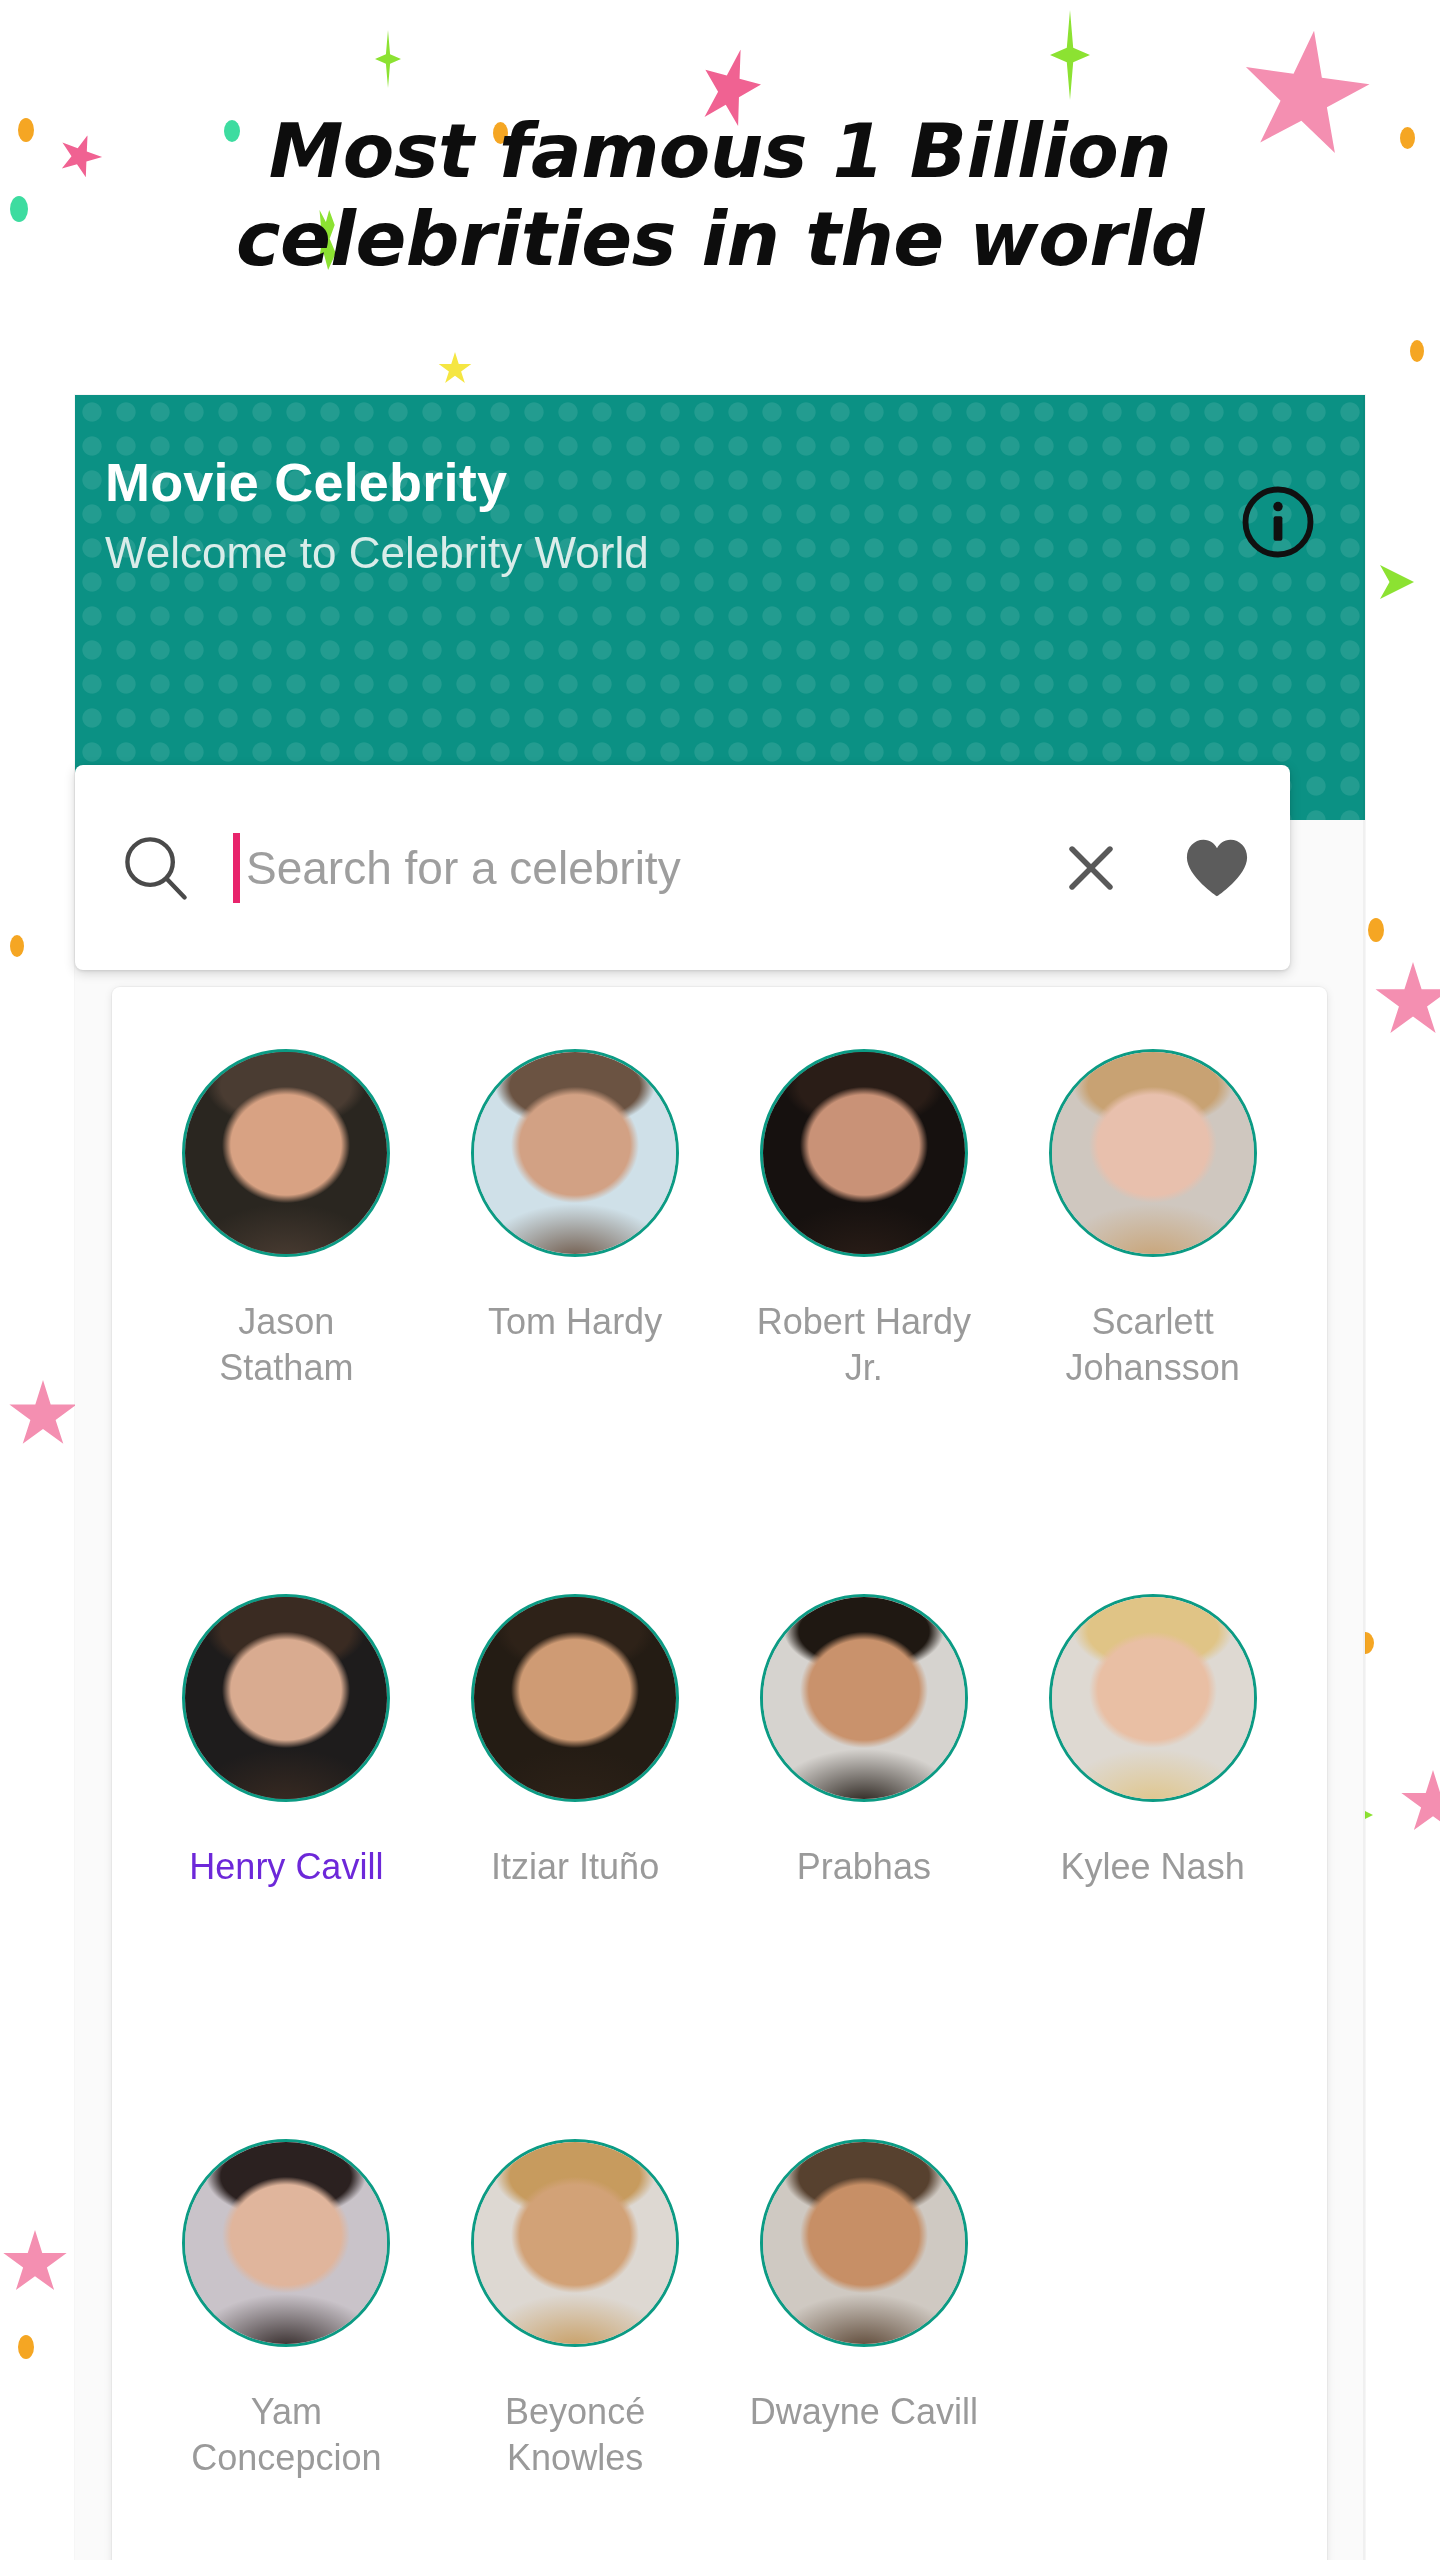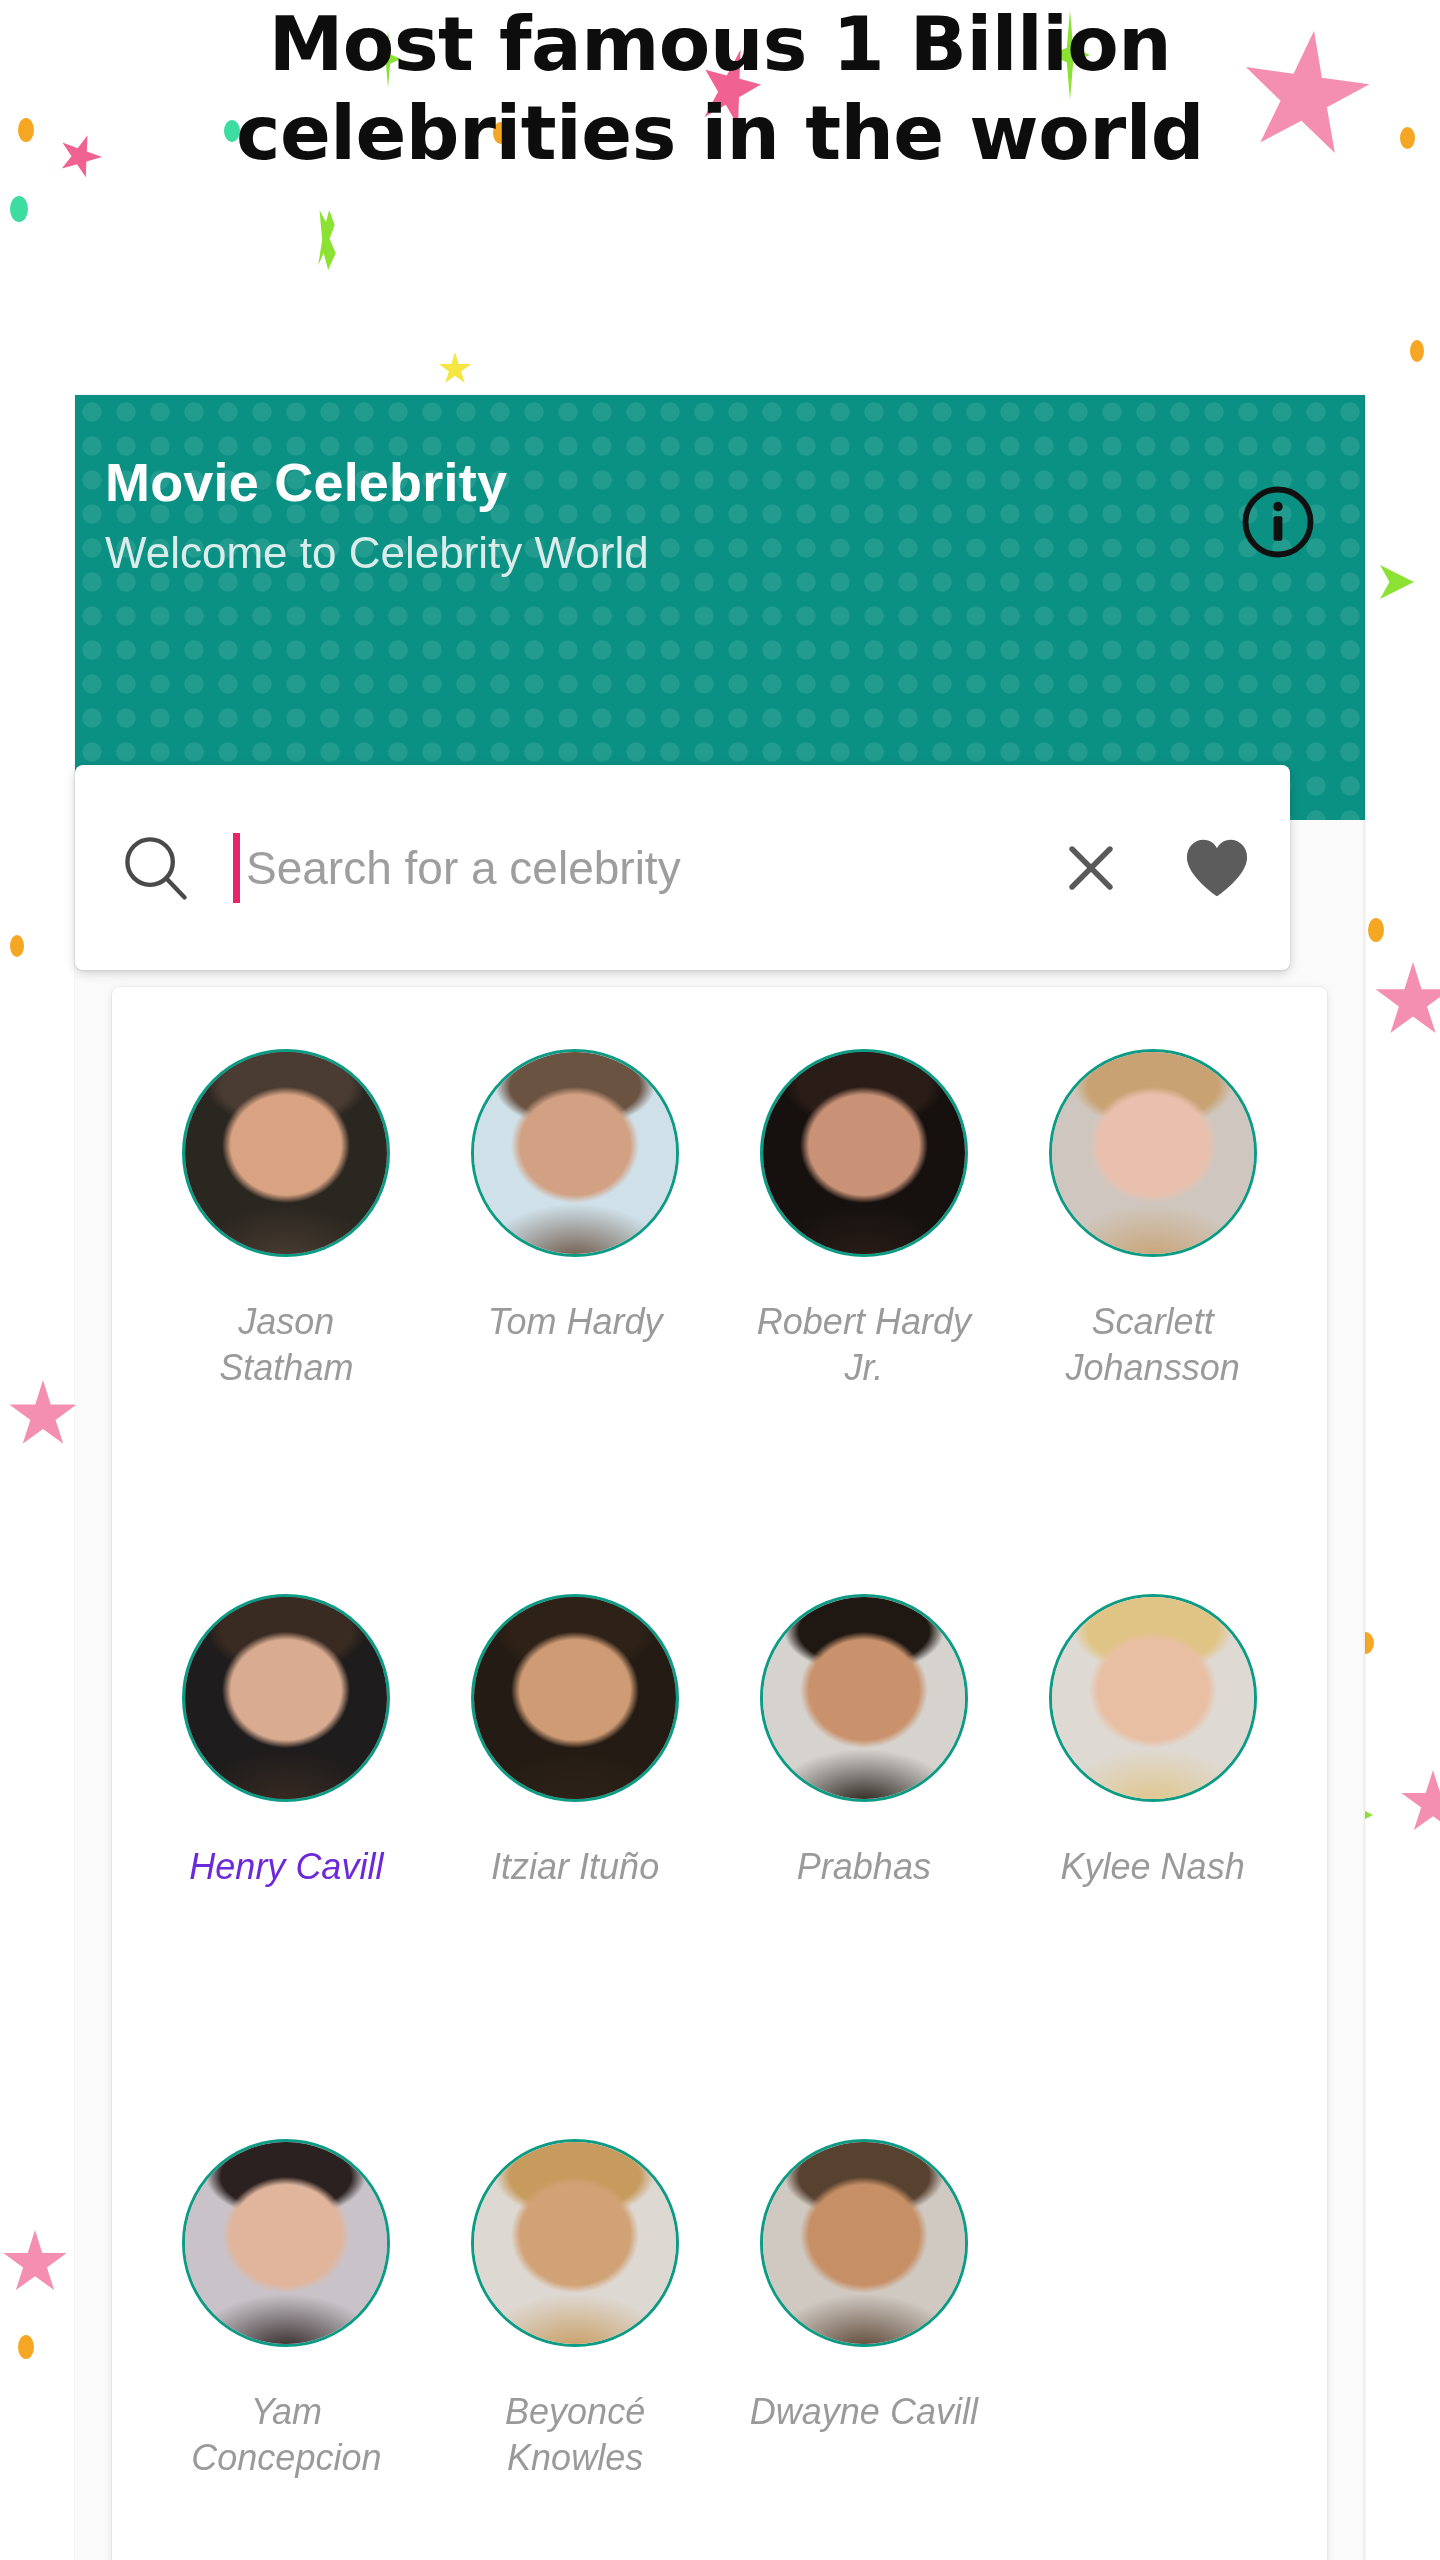--- a/index.html
+++ b/index.html
@@ -31,21 +31,21 @@
     clip-path: polygon(0% 0%, 100% 50%, 0% 100%, 28% 50%);
   }
   .cf-sq{
     clip-path: polygon(16% 0%, 45% 20%, 60% 0%, 85% 25%, 62% 48%, 90% 72%, 55% 100%, 35% 72%, 10% 92%, 28% 50%);
   }
 
   
   .hero{
     position:absolute; left:0; top:0; width:1440px; height:390px;
     z-index:10;
-    display:flex; flex-direction:column; align-items:center;
+    display:flex; flex-direction:column; justify-content:center; align-items:center;font-style:italic;
   }
   .hero-title{
     font-family:"DejaVu Sans", sans-serif;
     font-weight:bold;
     font-size:75px;
     line-height:1.18;
     color:#0d0d0d;
     text-align:center;
     letter-spacing:-0.5px;
     width:1260px;
@@ -148,21 +148,20 @@
   .celeb-grid{
     display:grid;
     grid-template-columns:repeat(4, 1fr);
     row-gap:0;
   }
   .celeb-cell{
     display:flex; flex-direction:column; align-items:center;
     padding-top:22px;
     height:545px;
     cursor:pointer;
-    font-style:italic;
   }
   .avatar{
     width:208px; height:208px; border-radius:50%;
     border:3px solid #0c9b84;
     overflow:hidden;
     background:#d9d9d9;
     position:relative;
     flex:0 0 auto;
   }
   .avatar .face{

